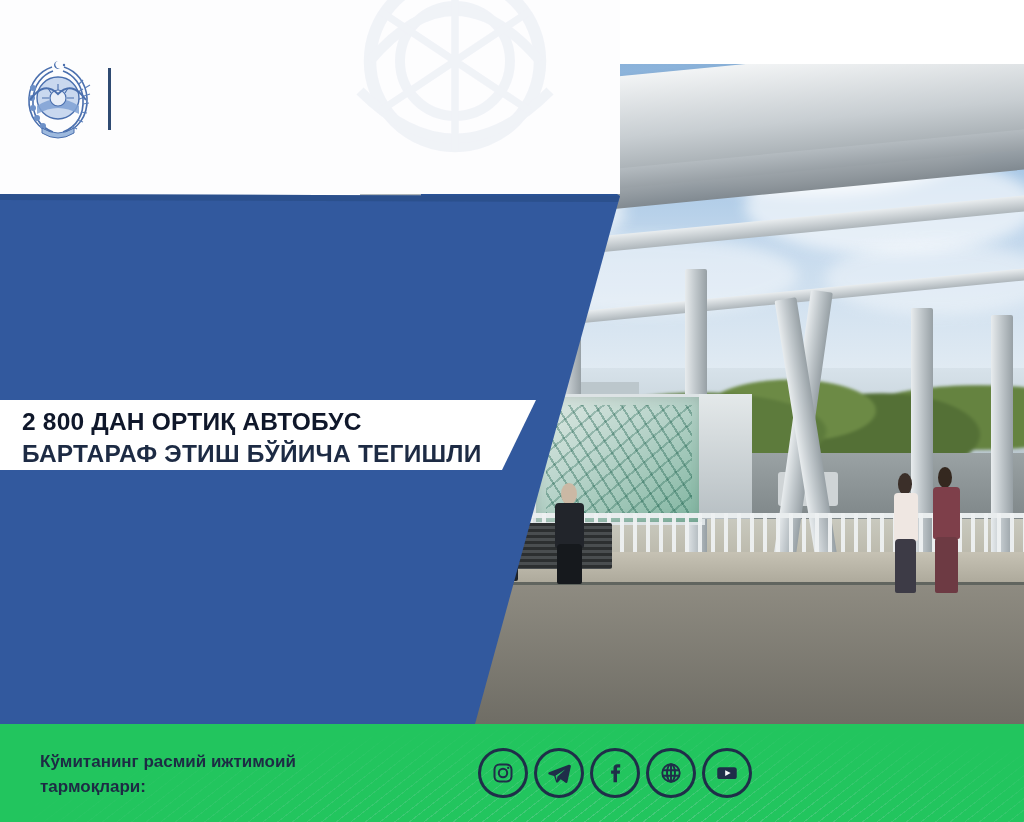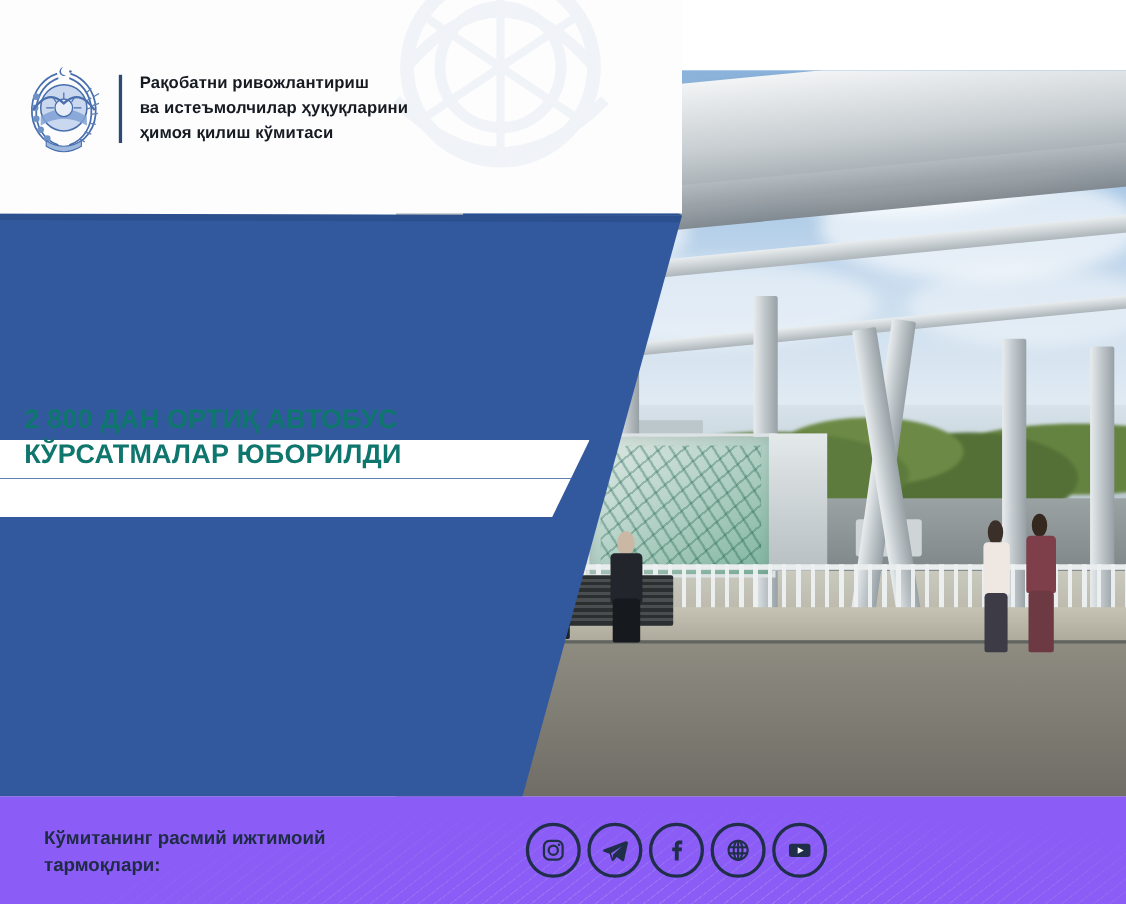--- a/index.html
+++ b/index.html
@@ -150,35 +150,35 @@
     letter-spacing:.1px;white-space:pre-line;
   }
 
   
   .headline{
     position:absolute;left:22px;top:366px;width:540px;
     font-weight:800;font-size:24.5px;line-height:1.30;
     letter-spacing:.2px;
   }
   .hl-line{display:block;width:fit-content;white-space:nowrap;}
-  .hl-line.on-blue{color:#0f766e;}
+  .hl-line.on-blue{color:#0f172a;margin-top:40px;}
   .hl-line.on-white{color:#1d2b44;}
 
   .band{
     position:absolute;background:#ffffff;
   }
   .band.b1{left:0;top:400px;width:536px;height:35px;
     clip-path:polygon(0 0,536px 0,519px 35px,0 35px);}
   .band.b2{left:0;top:435px;width:524px;height:35px;
     clip-path:polygon(0 0,519px 0,502px 35px,0 35px);}
 
   
   .footer{
     position:absolute;left:0;bottom:0;width:1024px;height:98px;
-    background:#8b5cf6;overflow:hidden;
+    background:#22c55e;overflow:hidden;
   }
   .footer-tex{
     position:absolute;inset:0;opacity:.5;
     background:
       repeating-linear-gradient(-38deg,rgba(205,212,224,.55) 0 1px,transparent 1px 9px);
     -webkit-mask-image:radial-gradient(ellipse at 62% 120%,#000 0%,transparent 72%);
     mask-image:radial-gradient(ellipse at 62% 120%,#000 0%,transparent 72%);
   }
   .footer-label{
     position:absolute;left:40px;top:26px;
@@ -332,32 +332,29 @@
         <path d="M8 42 Q22 22 36 36 Q50 22 64 42" fill="none" stroke="#4a6fae" stroke-width="2"></path>
 
         <path d="M36 3 a4 4 0 1 0 2.4 7.2 a3.2 3.2 0 1 1 -2.4 -7.2" fill="#4a6fae"></path>
         <circle cx="42" cy="7" r="1.2" fill="#4a6fae"></circle>
 
         <path d="M20 70 Q36 80 52 70 L52 75 Q36 85 20 75 Z" fill="#9db9de" stroke="#4a6fae" stroke-width="1"></path>
       </svg>
 
       <div class="divider"></div>
 
-      <div class="org-name">Рақобатни ривожлантириш
-ва истеъмолчилар ҳуқуқларини
-ҳимоя қилиш кўмитаси</div>
     </div>
   </div>
 
   <div class="band b1"></div>
   <div class="band b2"></div>
 
   <div class="headline">
     <span class="hl-line on-blue">2 800 ДАН ОРТИҚ АВТОБУС</span>
-    <span class="hl-line on-blue">КЎРСАТМАЛАР ЮБОРИЛДИ</span>
+    <span class="hl-line on-white">БАРТАРАФ ЭТИШ БЎЙИЧА ТЕГИШЛИ</span>
   </div>
 
   <div class="footer">
     <div class="footer-tex"></div>
     <div class="footer-label">Кўмитанинг расмий ижтимоий
 тармоқлари:</div>
   </div>
 
   <div class="socials">
     <div class="soc">

